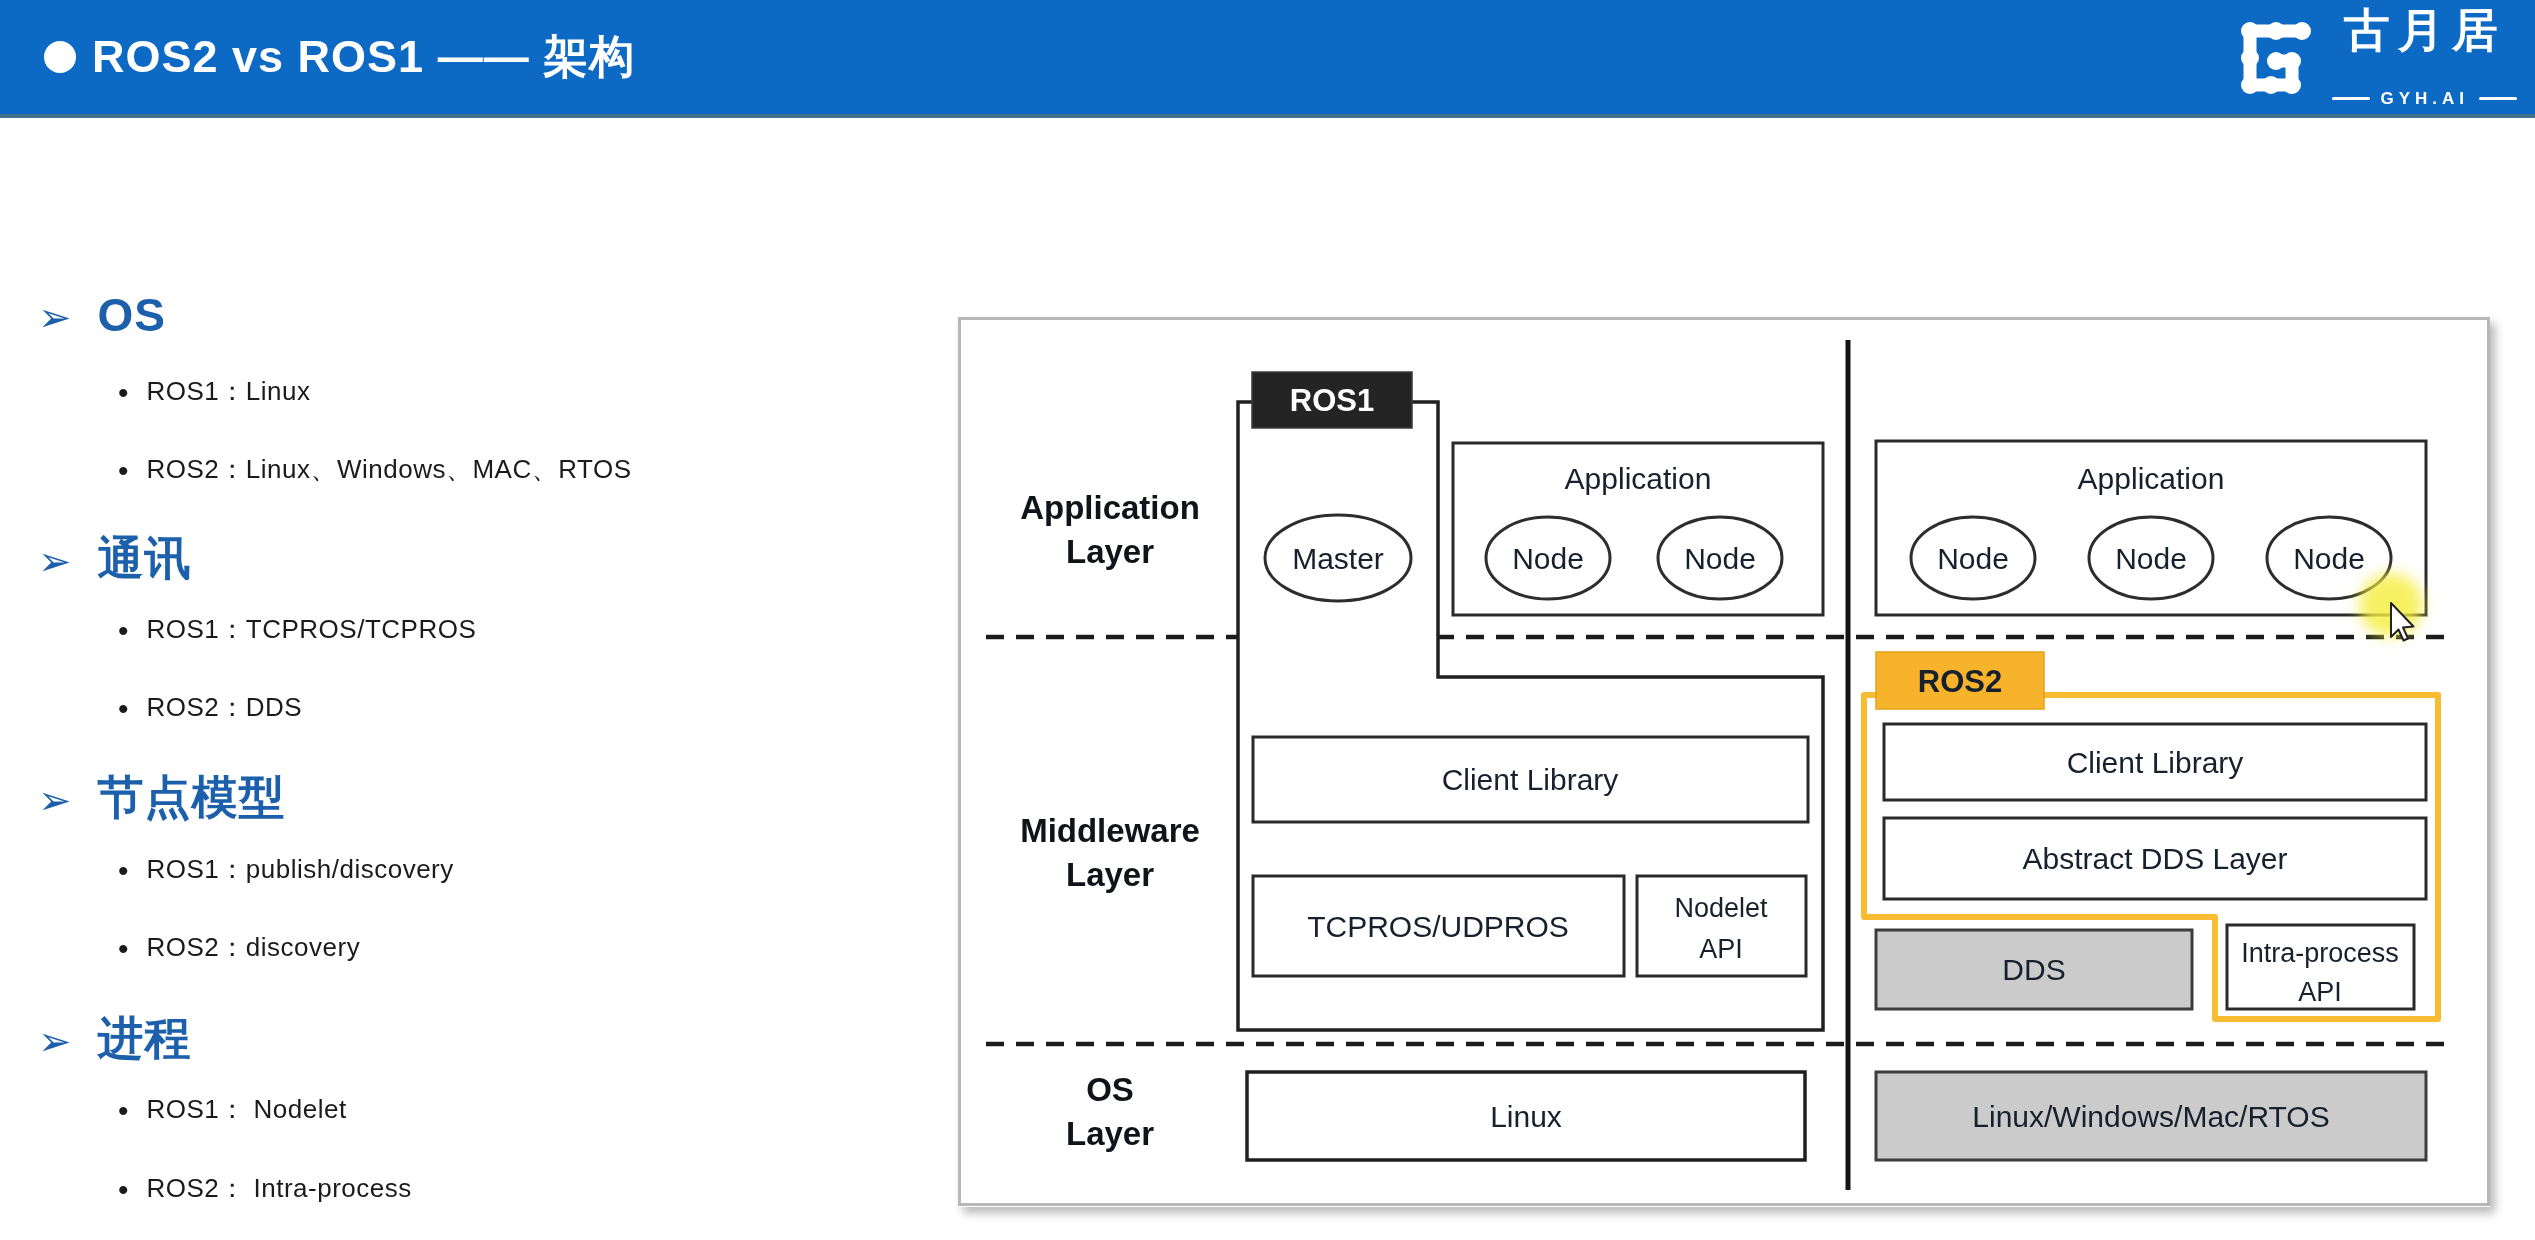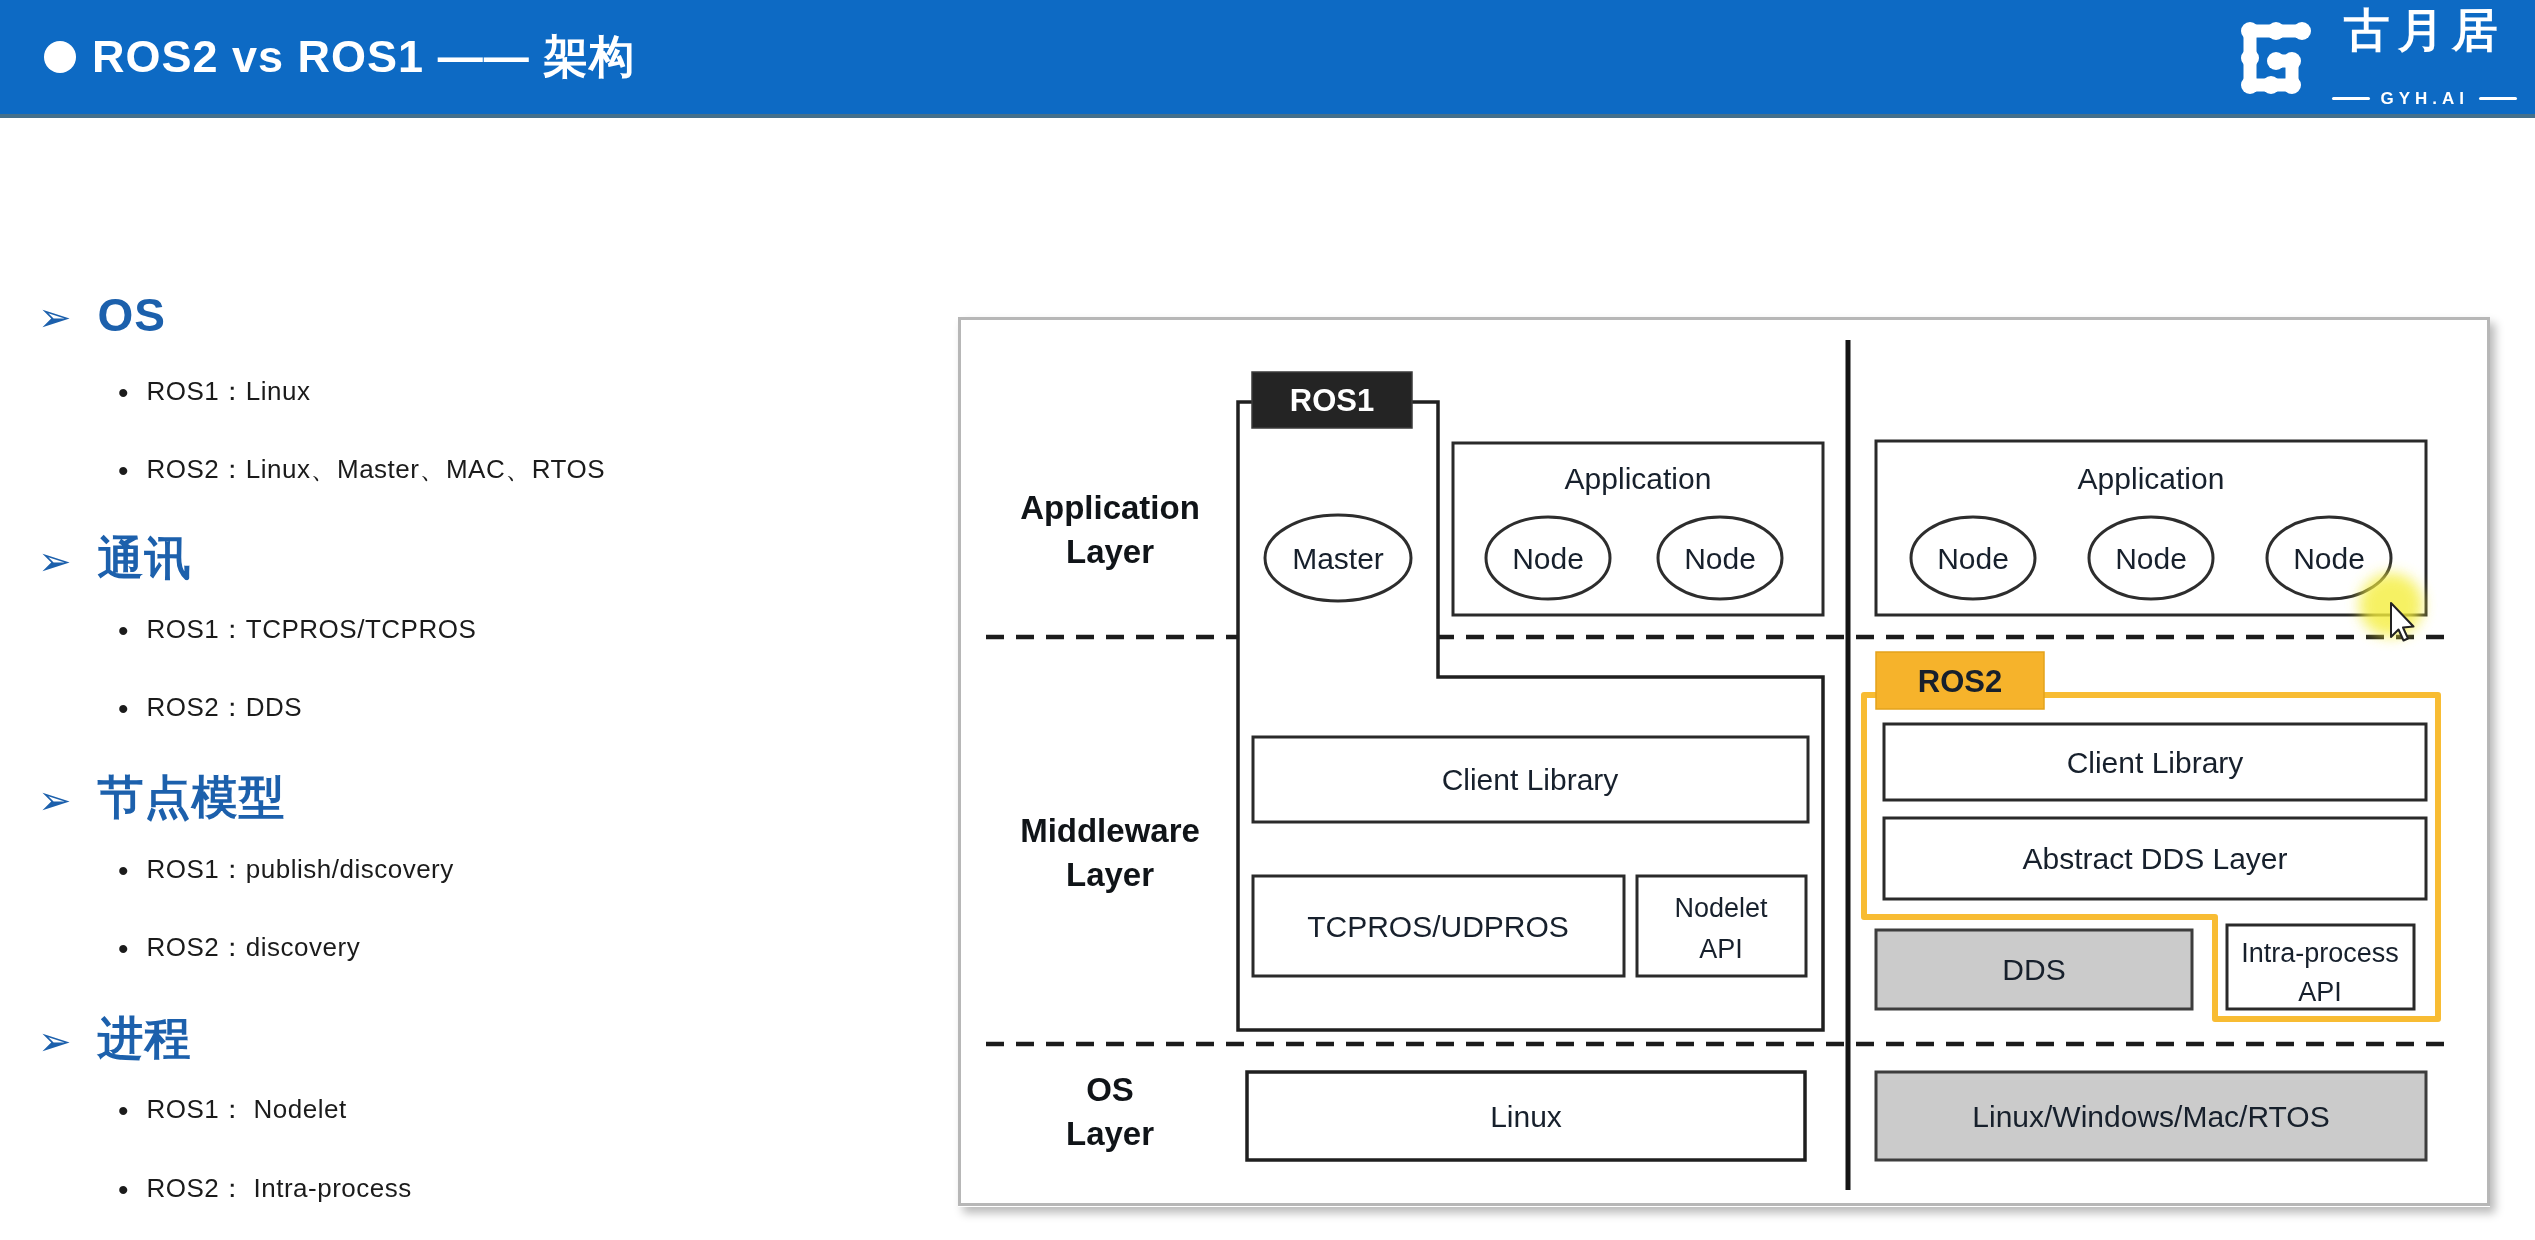--- a/index.html
+++ b/index.html
@@ -73,21 +73,21 @@
   <div class="heading-row" style="top:288px">
     <span class="arrow-glyph">➢</span>
     <span class="heading-text">OS</span>
   </div>
   <div class="item-row" style="top:374px">
     <span class="dot">•</span>
     <span class="item-text">ROS1：Linux</span>
   </div>
   <div class="item-row" style="top:452px">
     <span class="dot">•</span>
-    <span class="item-text">ROS2：Linux、Master、MAC、RTOS</span>
+    <span class="item-text">ROS2：Linux、Windows、MAC、RTOS</span>
   </div>
 
   <div class="heading-row" style="top:528px">
     <span class="arrow-glyph">➢</span>
     <span class="heading-text">通讯</span>
   </div>
   <div class="item-row" style="top:612px">
     <span class="dot">•</span>
     <span class="item-text">ROS1：TCPROS/TCPROS</span>
   </div>

